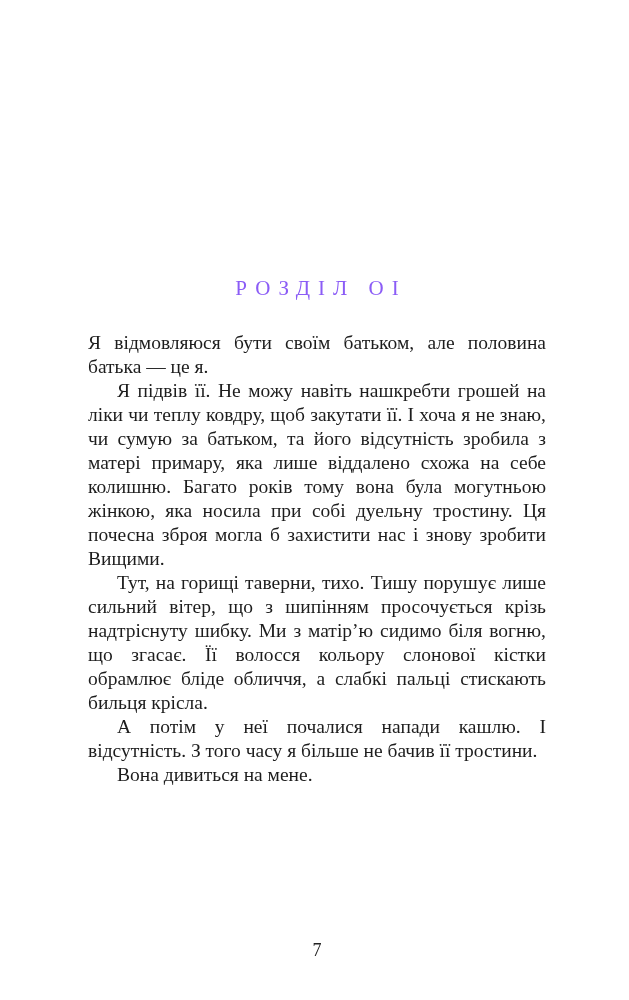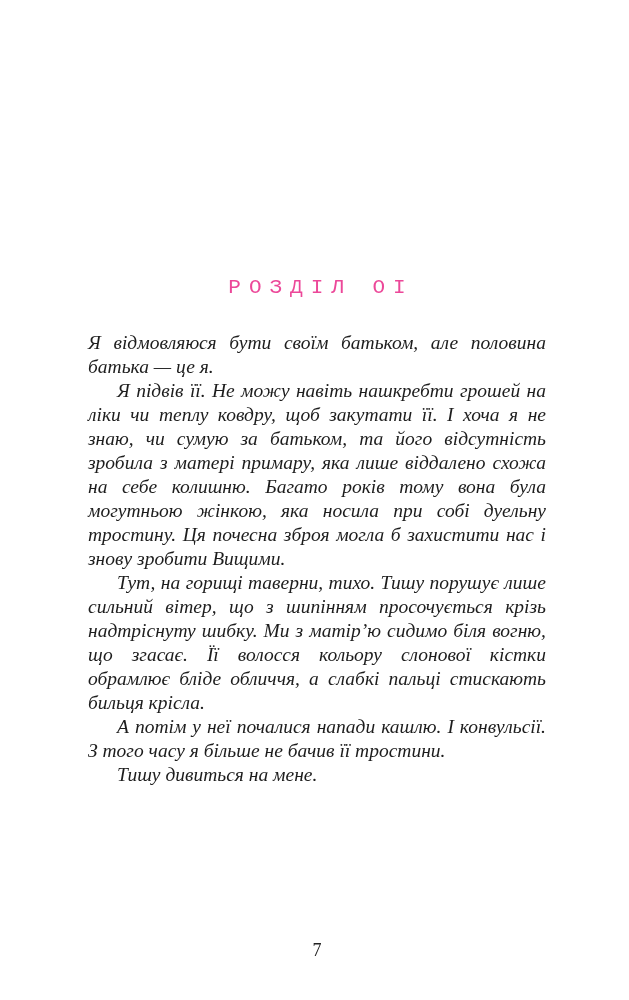--- a/index.html
+++ b/index.html
@@ -16,46 +16,45 @@
     background: #ffffff;
     overflow: hidden;
   }
   .chapter-heading {
     position: absolute;
     top: 276px;
     left: 88px;
     width: 458px;
     margin: 0;
     padding: 0;
-    font-family: Liberation Mono, monospace;
+    font-family: Liberation Serif, serif;
     font-weight: 400;
     font-size: 21px;
     line-height: 24px;
     letter-spacing: 8px;
     text-indent: 8px; 
     text-align: center;
-    color: #ec4899;
+    color: #8b5cf6;
     white-space: nowrap;
   }
   .text-block {
     position: absolute;
     top: 331px;
     left: 88px;
     width: 458px;
     font-family: "Liberation Serif", "DejaVu Serif", serif;
     font-size: 19.5px;
     line-height: 24px;
     color: #1d1d1d;
     text-align: justify;
   }
   .text-block p {
     margin: 0;
     padding: 0;
     text-indent: 29px;
-    font-style: italic;
   }
   .text-block p.first-para {
     text-indent: 0;
   }
   .page-number {
     position: absolute;
     top: 940px;
     left: 88px;
     width: 458px;
     text-align: center;
@@ -69,19 +68,19 @@
 <body>
 
 <div class="page">
 
   <h1 class="chapter-heading">РОЗДІЛ ОІ</h1>
 
   <div class="text-block">
     <p class="first-para">Я відмовляюся бути своїм батьком, але половина батька — це я.</p>
     <p>Я підвів її. Не можу навіть нашкребти грошей на ліки чи теплу ковдру, щоб закутати її. І хоча я не знаю, чи сумую за батьком, та його відсутність зробила з матері примару, яка лише віддалено схожа на себе колишню. Багато років тому вона була могутньою жінкою, яка носила при собі дуельну тростину. Ця почесна зброя могла б захистити нас і знову зробити Вищими.</p>
     <p>Тут, на горищі таверни, тихо. Тишу порушує лише сильний вітер, що з шипінням просочується крізь надтріснуту шибку. Ми з матір’ю сидимо біля вогню, що згасає. Її волосся кольору слонової кістки обрамлює бліде обличчя, а слабкі пальці стискають бильця крісла.</p>
-    <p>А потім у неї почалися напади кашлю. І конвульсії. З того часу я більше не бачив її тростини.</p>
-    <p>Тишу дивиться на мене.</p>
+    <p>А потім у неї почалися напади кашлю. І відсутність. З того часу я більше не бачив її тростини.</p>
+    <p>Вона дивиться на мене.</p>
   </div>
 
   <div class="page-number">7</div>
 
 </div>
 
 </body></html>

